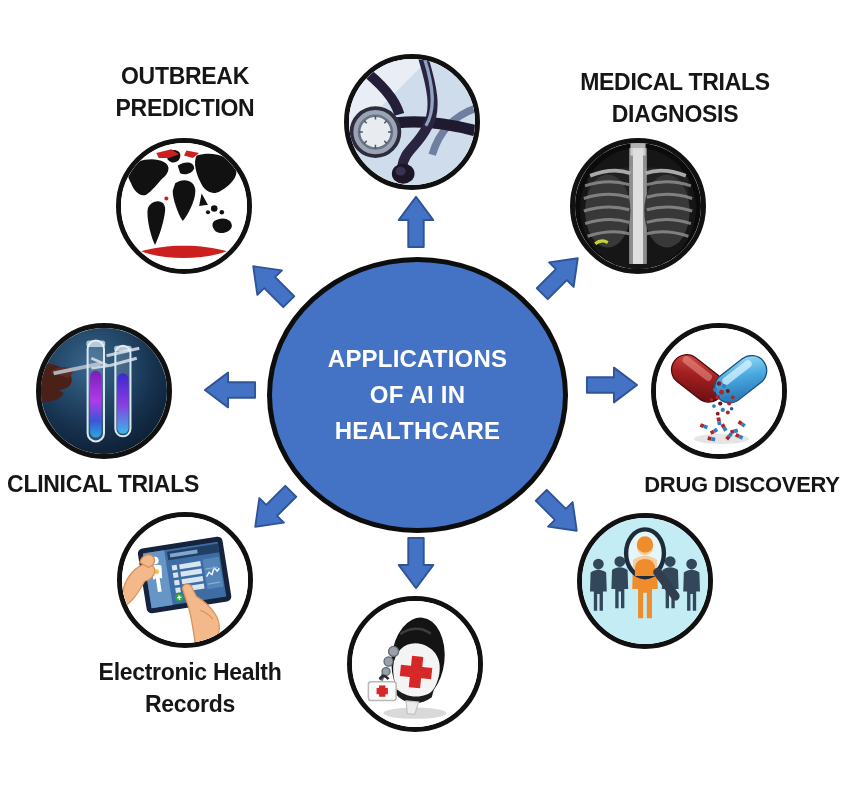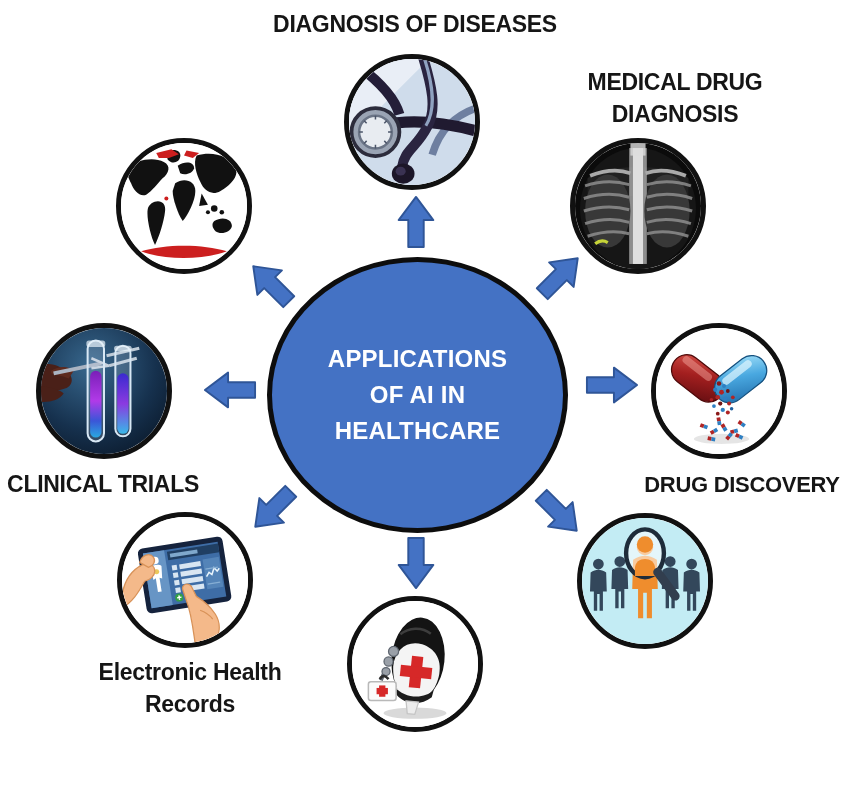--- a/index.html
+++ b/index.html
@@ -57,21 +57,20 @@
   <svg class="arrow" style="left:246px;top:488px;transform:rotate(135deg);" viewBox="0 0 56 42">
       <polygon points="2,13 30,13 30,3 54,21 30,39 30,29 2,29"></polygon>
     </svg>
   <svg class="arrow" style="left:389px;top:542px;transform:rotate(90deg);" viewBox="0 0 56 42">
       <polygon points="2,13 30,13 30,3 54,21 30,39 30,29 2,29"></polygon>
     </svg>
   <svg class="arrow" style="left:532px;top:492px;transform:rotate(45deg);" viewBox="0 0 56 42">
       <polygon points="2,13 30,13 30,3 54,21 30,39 30,29 2,29"></polygon>
     </svg>
 
-  <div class="node-label" style="left:235px;top:8px;width:360px;font-size:23px;">DIAGNOSIS OF DISEASES</div>
   <div class="node-circle" style="left:344px;top:54px;">
     <svg viewBox="0 0 100 100">
       <rect width="100" height="100" fill="#cfdceb"></rect>
       <path d="M-10,55 L60,-15" stroke="#e9eef6" stroke-width="26" fill="none"></path>
       <path d="M78,-5 L112,-5 L112,28 Z" fill="#5a6a88" opacity="0.45"></path>
       <path d="M104,38 C84,44 72,56 66,76" stroke="#6e7fa0" stroke-width="6" fill="none"></path>
       <path d="M-4,64 C20,50 55,44 104,58" stroke="#201a30" stroke-width="9" fill="none"></path>
       <path d="M8,6 C24,18 36,30 40,44" stroke="#241e38" stroke-width="8" fill="none"></path>
       <path d="M58,-4 C66,22 70,40 62,54 C54,70 44,72 42,86" stroke="#2a2440" stroke-width="8" fill="none"></path>
       <path d="M60,0 C67,22 69,40 61,53" stroke="#8fa2c0" stroke-width="2.5" fill="none"></path>
@@ -85,20 +84,22 @@
         <path d="M11,58 L8,58"></path>
           <path d="M14,51 L12,49"></path>
           <path d="M21,48 L21,45"></path>
           <path d="M28,51 L30,49"></path>
       </g>
       <ellipse cx="43" cy="91" rx="9" ry="8" fill="#1c1628"></ellipse>
       <ellipse cx="41" cy="89" rx="4" ry="3.5" fill="#3a3252"></ellipse>
     </svg>
   </div>
 
+  <div class="node-label" style="left:65px;top:60px;width:240px;font-size:23px;">OUTBREAK
+PREDICTION</div>
   <div class="node-circle" style="left:116px;top:138px;">
     <svg viewBox="0 0 100 100">
       <rect width="100" height="100" fill="#ffffff"></rect>
       <g fill="#111111">
         <path d="M6,20 C12,13 26,11 34,15 C40,18 38,24 33,28 C29,32 25,38 20,41 C15,43 10,38 8,32 C6,28 4,24 6,20 Z"></path>
         <path d="M36,7 C42,4 48,6 47,11 C46,16 40,17 37,13 Z"></path>
         <path d="M24,48 C30,44 36,47 35,54 C34,63 30,75 27,81 C24,75 21,63 21,56 C21,51 22,50 24,48 Z"></path>
         <path d="M45,18 C51,14 58,15 58,20 C57,24 51,26 47,24 Z"></path>
         <path d="M43,32 C50,27 59,30 59,38 C59,46 53,57 49,62 C45,56 41,44 41,38 Z"></path>
         <path d="M60,10 C72,6 86,10 91,19 C94,27 86,34 79,38 C72,42 66,38 63,31 C60,25 57,16 60,10 Z"></path>
@@ -110,21 +111,21 @@
       </g>
       <g fill="#cc1f1f">
         <path d="M28,8 L40,5 L46,9 L38,12 L30,12 Z"></path>
         <path d="M52,6 L62,8 L57,12 L50,10 Z"></path>
         <path d="M16,86 C35,80 65,80 84,86 C65,93 34,93 16,86 Z"></path>
         <circle cx="36" cy="44" r="1.6"></circle>
       </g>
     </svg>
   </div>
 
-  <div class="node-label" style="left:545px;top:66px;width:260px;font-size:23px;">MEDICAL DRUG
+  <div class="node-label" style="left:545px;top:66px;width:260px;font-size:23px;">MEDICAL TRIALS
 DIAGNOSIS</div>
   <div class="node-circle" style="left:570px;top:138px;">
     <svg viewBox="0 0 100 100">
       <rect width="100" height="100" fill="#0b0b0b"></rect>
       <ellipse cx="50" cy="52" rx="46" ry="48" fill="#161616"></ellipse>
       <path d="M10,28 C25,16 75,16 90,28 L90,42 L10,42 Z" fill="#222222"></path>
       <rect x="43" y="4" width="14" height="92" fill="#b5b5b5" opacity="0.75"></rect>
       <rect x="46" y="4" width="8" height="92" fill="#e8e8e8" opacity="0.9"></rect>
       <ellipse cx="26" cy="54" rx="18" ry="29" fill="#383838"></ellipse>
       <ellipse cx="73" cy="54" rx="18" ry="29" fill="#383838"></ellipse>

